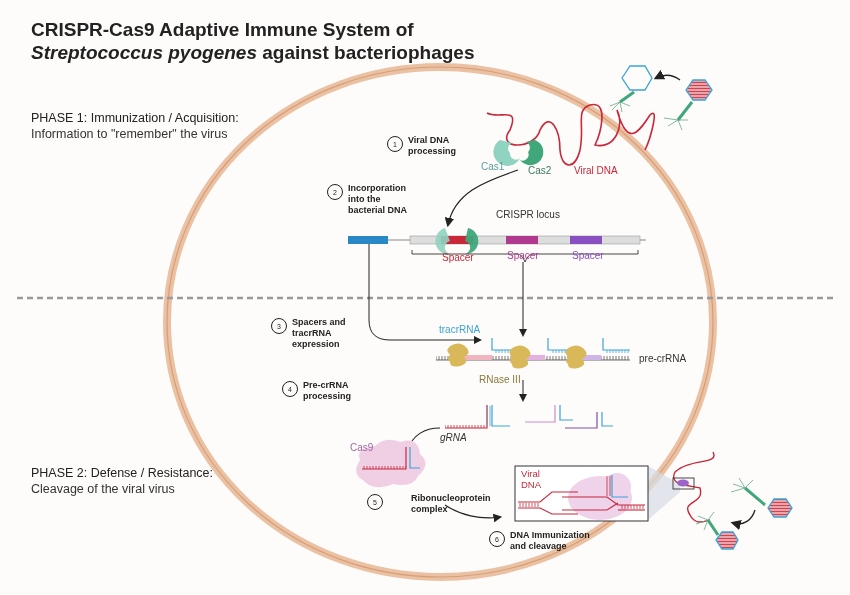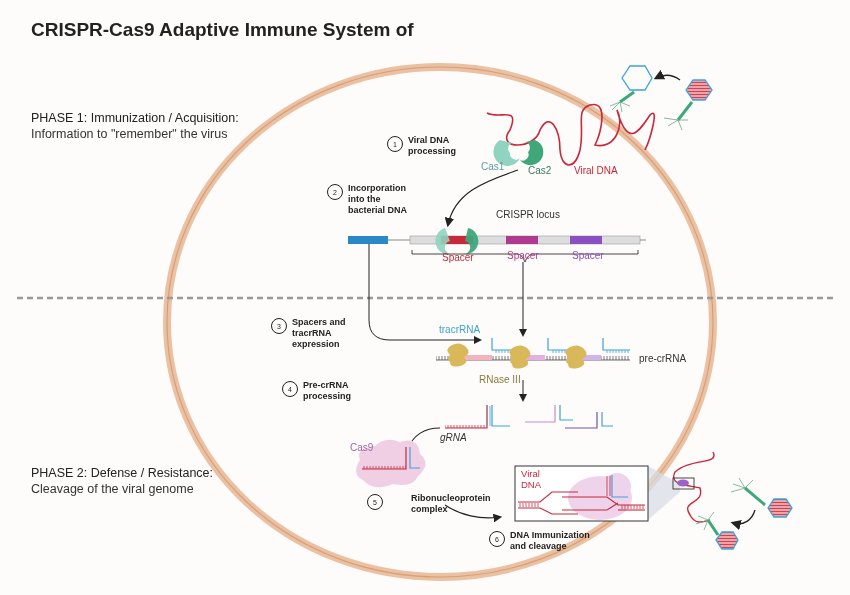--- a/index.html
+++ b/index.html
@@ -12,30 +12,31 @@
   .step { display:flex; align-items:flex-start; gap:5px; }
   .step-num { width:14px; height:14px; border:1.3px solid #222; border-radius:50%; font-size:7px; display:flex; align-items:center; justify-content:center; flex:none; margin-top:1px; background:#fdfcfa; }
   .step-label { font-size:9px; font-weight:bold; line-height:11px; color:#222; }
   .lbl { font-size:10px; line-height:11px; }
 </style>
 </head>
 <body>
 
 <div class="abs title">
   <div>CRISPR-Cas9 Adaptive Immune System of</div>
+  <div><i>Streptococcus pyogenes</i><span> against bacteriophages</span></div>
 </div>
 
 <div class="abs" style="left:31px; top:110px;">
   <div class="phase-h">PHASE 1: Immunization / Acquisition:</div>
   <div class="phase-s">Information to "remember" the virus</div>
 </div>
 
 <div class="abs" style="left:31px; top:465px;">
   <div class="phase-h">PHASE 2: Defense / Resistance:</div>
-  <div class="phase-s">Cleavage of the viral genome</div>
+  <div class="phase-s">Cleavage of the viral virus</div>
 </div>
 
 <svg class="abs" style="left:0; top:0;" width="850" height="595" viewBox="0 0 850 595">
   <defs>
     <marker id="arr" markerWidth="8" markerHeight="8" refX="6" refY="4" orient="auto">
       <path d="M0,0 L8,4 L0,8 z" fill="#222"></path>
     </marker>
     <pattern id="hatchR" width="3" height="6" patternUnits="userSpaceOnUse">
       <rect width="3" height="6" fill="none"></rect>
         <line x1="1" y1="0" x2="1" y2="6" stroke="#c8283a" stroke-width="0.8"></line>

